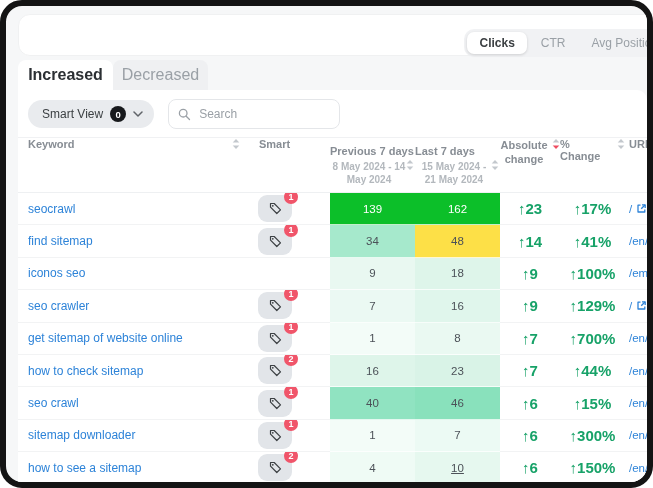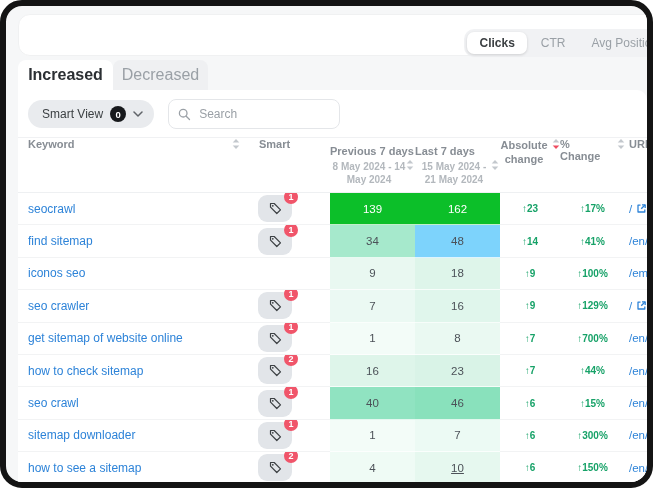--- a/index.html
+++ b/index.html
@@ -43,21 +43,21 @@
   .th-pct{justify-content:center;}
   .th-url{padding-left:4px;}
 
   .tbody .row{height:32.4px;}
   .cell{display:flex;align-items:center;border-bottom:1px solid #f2f3f4;box-sizing:border-box;overflow:hidden;}
   .c-keyword{padding-left:10px;font-size:12px;color:#2d83d8;cursor:pointer;}
   .c-tags{position:relative;padding-left:8px;}
   .tag-chip{position:relative;width:34px;height:27px;border-radius:9px;background:#e2e5e9;display:flex;align-items:center;justify-content:center;cursor:pointer;}
   .tag-badge{position:absolute;top:-5px;right:-6px;min-width:14px;height:14px;border-radius:8px;background:#f0556a;color:#fff;font-size:9px;font-weight:700;display:flex;align-items:center;justify-content:center;padding:0 2px;box-sizing:border-box;}
   .c-heat{justify-content:center;font-size:11.5px;color:#4c5158;border-bottom:1px solid rgba(255,255,255,.75);}
-  .c-abs,.c-pct{justify-content:center;font-size:10px;font-weight:600;color:#17a268;}
+  .c-abs,.c-pct{justify-content:center;font-size:15px;font-weight:600;color:#17a268;}
   .c-url{font-size:11.5px;color:#2d83d8;padding-left:4px;gap:4px;white-space:nowrap;cursor:pointer;}
   .partial .c-heat{border-bottom:none;}
   svg{display:block;}
 </style>
 </head>
 <body>
 
 <div class="stage">
   <div class="frame">
 
@@ -189,21 +189,21 @@
         <span>
           <svg width="13" height="13" viewBox="0 0 13 13">
                     <path d="M1.5 5.2 V1.5 H5.2 L11.5 7.8 L7.8 11.5 Z" fill="none" stroke="#3c4043" stroke-width="1.2" stroke-linejoin="round"></path>
                     <circle cx="3.8" cy="3.8" r="0.9" fill="#3c4043"></circle>
                   </svg>
         </span>
         <span class="tag-badge">1</span>
       </span>
     </div>
     <div class="cell c-heat" style="background: rgb(166, 233, 204); color: rgb(76, 81, 88);">34</div>
-    <div class="cell c-heat" style="background: #7dd3fc; color: rgb(76, 81, 88);">48</div>
+    <div class="cell c-heat" style="background: #fde047; color: rgb(76, 81, 88);">48</div>
     <div class="cell c-abs">↑14</div>
     <div class="cell c-pct">↑41%</div>
     <div class="cell c-url">
       <span>/en/</span>
 
     </div>
   </div>
           <div class="grid-row row">
     <div class="cell c-keyword">iconos seo</div>
     <div class="cell c-tags">

